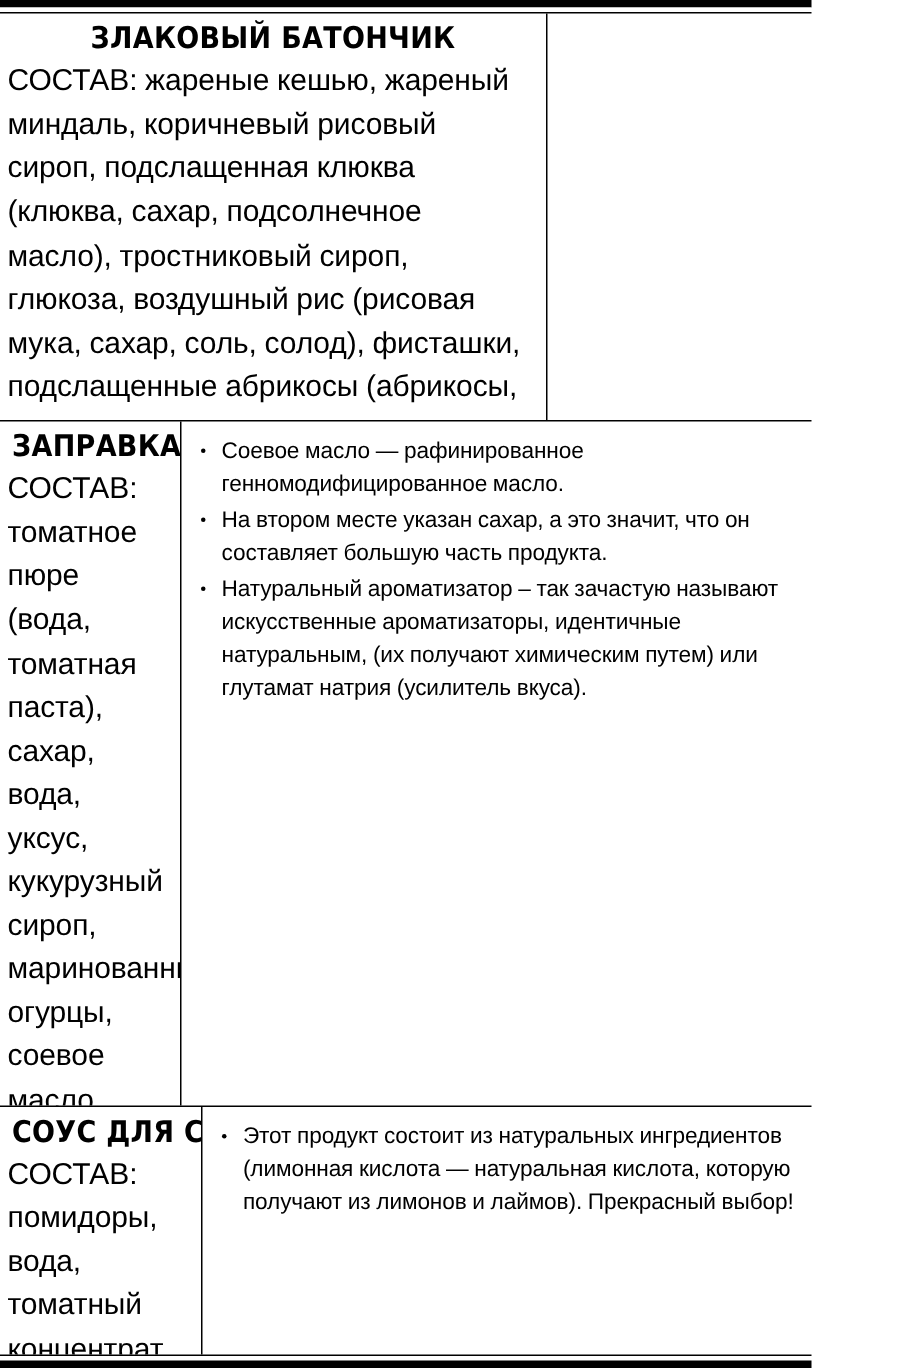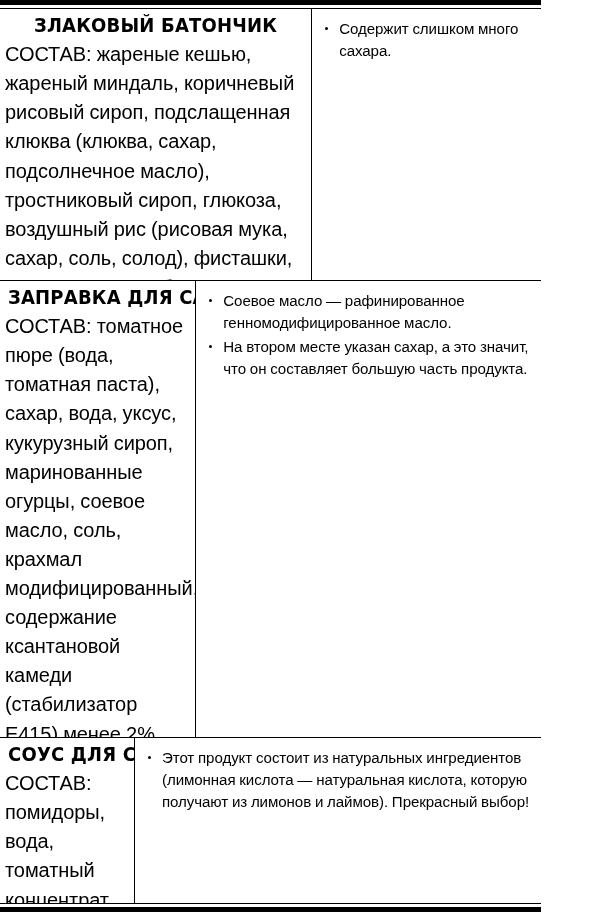--- a/index.html
+++ b/index.html
@@ -143,36 +143,32 @@
   <div class="rule-gap"></div>
   <div class="rule-thin"></div>
 
   <div class="table-body">
 
     <div class="section section-1">
       <div class="col-left">
         <h2 class="product-title">ЗЛАКОВЫЙ БАТОНЧИК</h2>
         <p class="ingredients">СОСТАВ: жареные кешью, жареный миндаль, коричневый рисовый сироп, подслащенная клюква (клюква, сахар, подсолнечное масло), тростниковый сироп, глюкоза, воздушный рис (рисовая мука, сахар, соль, солод), фисташки, подслащенные абрикосы (абрикосы, сахар, рисовая мука, лимонная кислота), мед, морская соль, цедра апельсина, соевый лецитин, аскорбиновая кислота (витамин С), токоферол (витамин Е).</p>
       </div>
-      <div class="col-right">
-        <ul class="notes">
-          <li>Содержит слишком много сахара.</li>
-        </ul>
-      </div>
     </div>
 
     <div class="section section-2">
       <div class="col-left">
         <h2 class="product-title">ЗАПРАВКА ДЛЯ САЛАТА</h2>
         <p class="ingredients">СОСТАВ: томатное пюре (вода, томатная паста), сахар, вода, уксус, кукурузный сироп, маринованные огурцы, соевое масло, соль, крахмал модифицированный, содержание ксантановой камеди (стабилизатор Е415) менее 2%, искусственный краситель, фосфорная кислота, полисорбат 60, сушеный лук, горчичный порошок, специи, гуаровая камедь (стабилизатор Е412), краситель желтый 6, краситель желтый 5, натуральный ароматизатор, куркума, сорбат калия (природный консервант Е202) и этилендиаминтетрауксусная кислота (ЭДТА) для сохранения вкуса.</p>
       </div>
       <div class="col-right">
         <ul class="notes">
           <li>Соевое масло — рафинированное генномодифицированное масло.</li>
           <li>На втором месте указан сахар, а это значит, что он составляет большую часть продукта.</li>
+          <li>Натуральный ароматизатор – так зачастую называют искусственные ароматизаторы, идентичные натуральным, (их получают химическим путем) или глутамат натрия (усилитель вкуса).</li>
         </ul>
       </div>
     </div>
 
     <div class="section section-3">
       <div class="col-left">
         <h2 class="product-title">СОУС ДЛЯ СПАГЕТТИ</h2>
         <p class="ingredients">СОСТАВ: помидоры, вода, томатный концентрат, лук, чеснок, базилик, морская соль, оливковое масло, орегано (душица), лимонная кислота.</p>
       </div>
       <div class="col-right">

